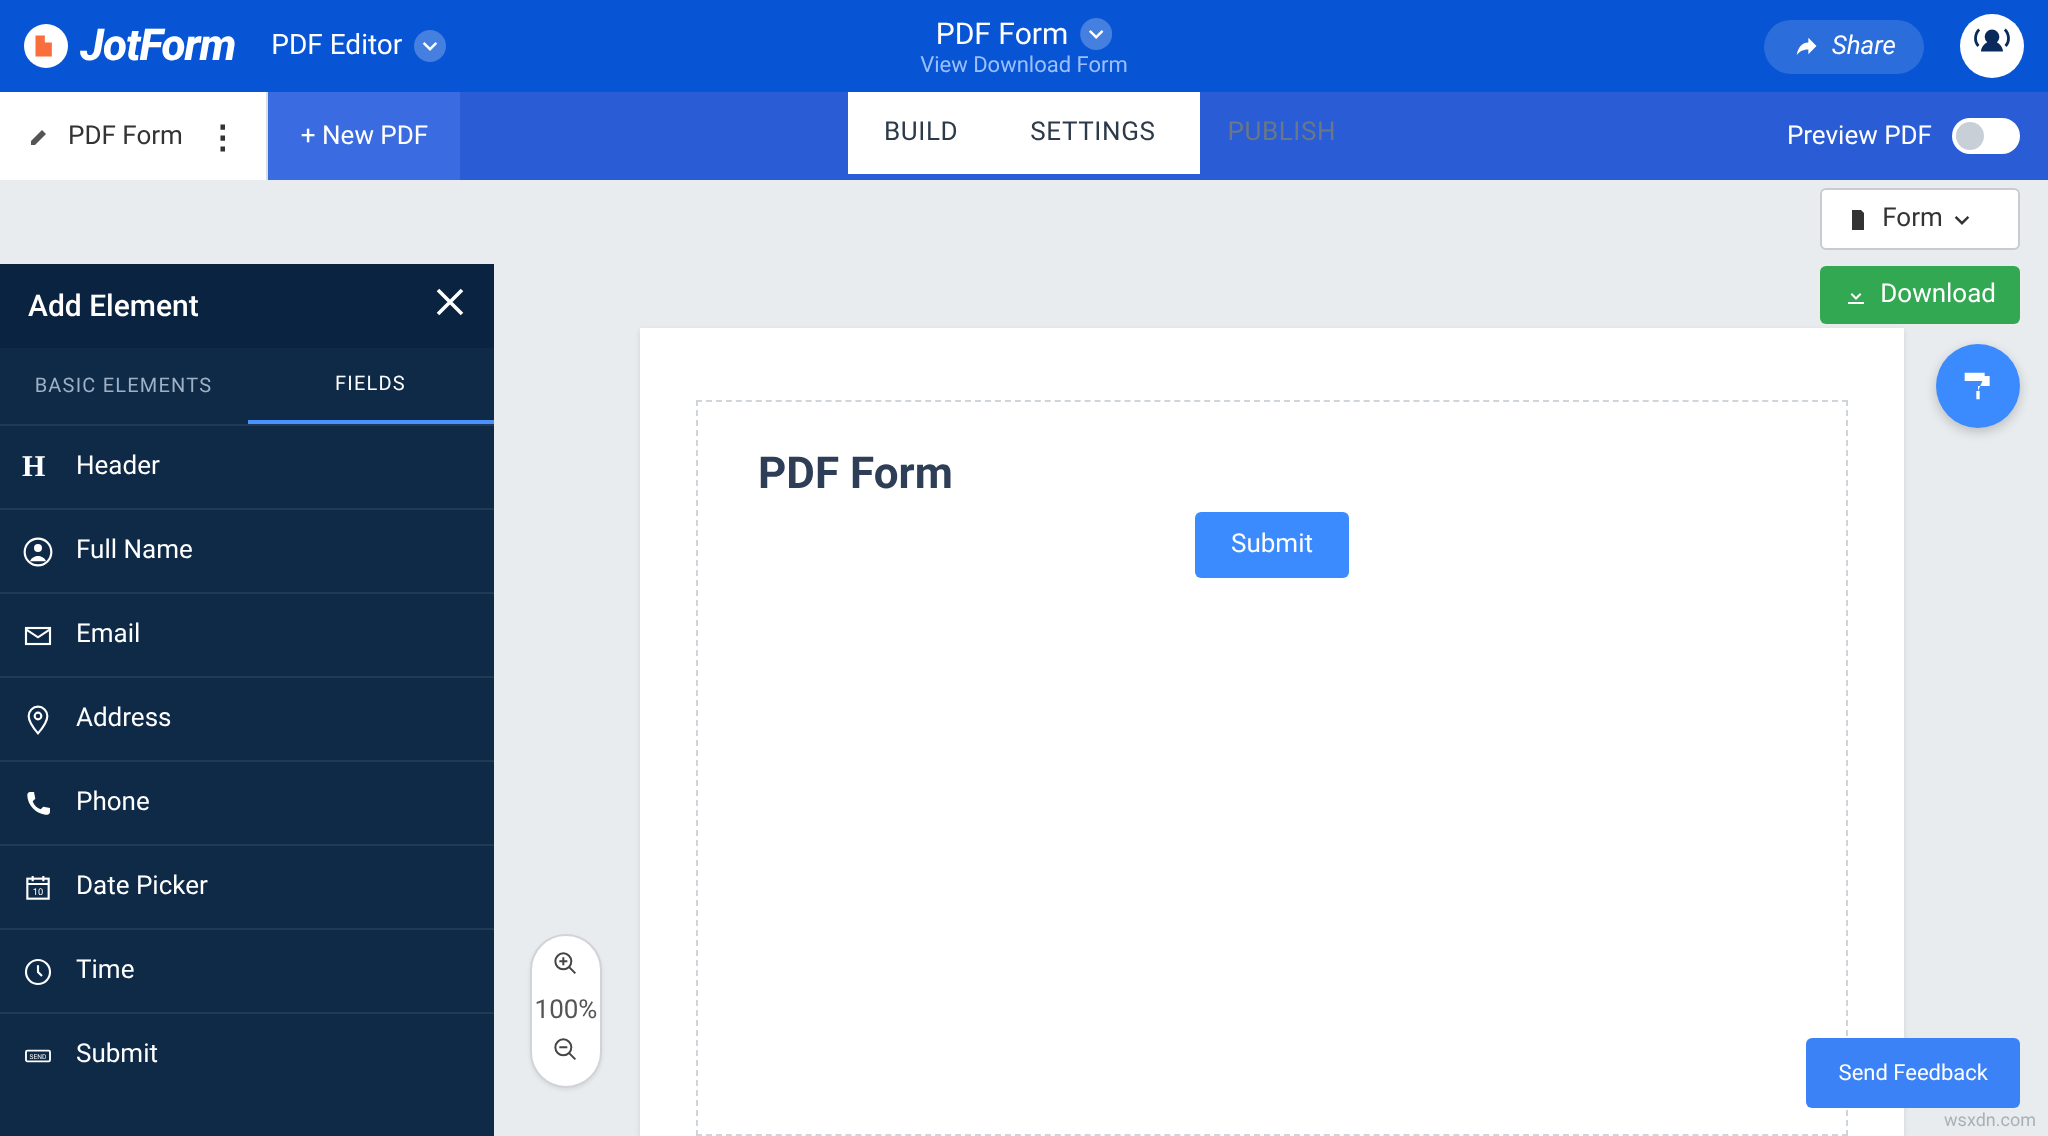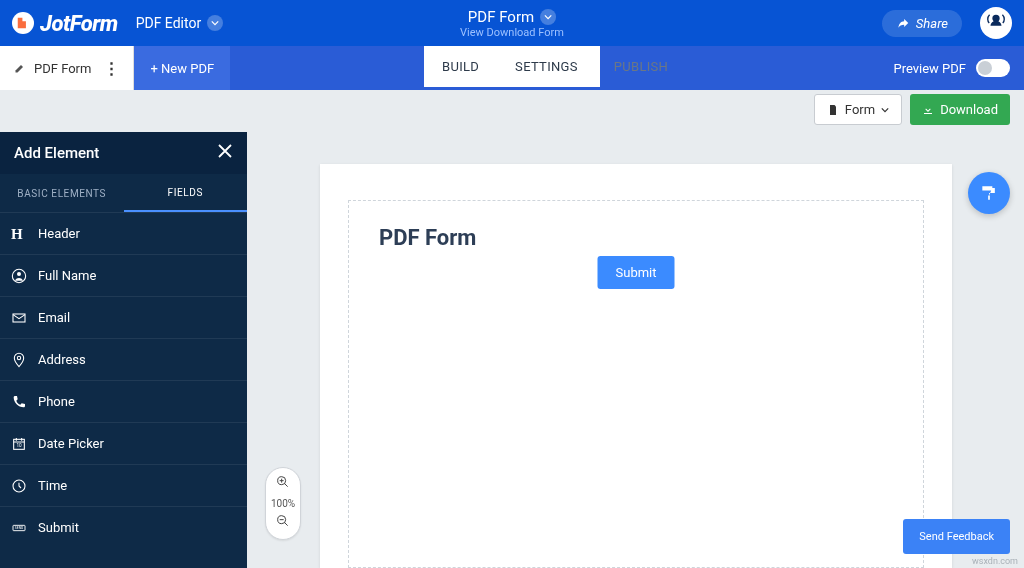--- a/index.html
+++ b/index.html
@@ -28,21 +28,21 @@
 .newpdf { color: #fff; padding: 0 16px; height: 100%; display: flex; align-items: center; background: #3a6be0; font-size: 13px; cursor: pointer; }
 .center-tabs { position: absolute; left: 50%; transform: translateX(-50%); top: 0; background: #fff; display: flex; flex-direction: row; align-items: center; width: 176px; }
 .center-tabs-row { display: flex; }
 .center-tab { padding: 13px 18px; font-size: 13px; color: #2d3a4a; cursor: pointer; letter-spacing: 0.3px; }
 .center-tab.dim { color: #6b7785; }
 .preview-area { margin-left: auto; display: flex; align-items: center; gap: 10px; color: #fff; font-size: 13px; padding-right: 14px; }
 .toggle { width: 34px; height: 18px; background: #fff; border-radius: 9px; position: relative; cursor: pointer; }
 .toggle::after { content: ""; position: absolute; left: 2px; top: 2px; width: 14px; height: 14px; background: #c9cfd6; border-radius: 50%; }
 
 
-.action-row { position: absolute; top: 94px; right: 14px; display: flex; gap: 8px; z-index: 3; }
+.action-row { position: absolute; top: 94px; right: 14px; display: flex; gap: 8px; z-index: 3; flex-direction: column; }
 .btn { font-size: 13px; padding: 7px 12px; border-radius: 3px; display: flex; align-items: center; gap: 6px; cursor: pointer; }
 .btn-form { background: #fff; border: 1px solid #c8ccd1; color: #333; }
 .btn-download { background: #33a852; color: #fff; }
 
 
 .left-panel { position: absolute; top: 132px; left: 0; width: 247px; bottom: 0; background: #0e2a47; color: #fff; z-index: 5; }
 .panel-header { background: #0a2340; height: 42px; display: flex; align-items: center; justify-content: space-between; padding: 0 14px; font-size: 15px; font-weight: 500; }
 .close-x { cursor: pointer; }
 .panel-tabs { display: flex; height: 38px; }
 .panel-tab { flex: 1; display: flex; align-items: center; justify-content: center; font-size: 10px; letter-spacing: 0.6px; color: #9fb0c5; cursor: pointer; }
@@ -57,21 +57,21 @@
 
 .canvas-wrap { position: absolute; top: 90px; left: 0; right: 0; bottom: 0; background: #e8ecef; }
 .page { position: absolute; top: 74px; left: 320px; width: 632px; height: 404px; background: #fff; box-shadow: 0 1px 3px rgba(0,0,0,0.1); }
 .page-inner { position: absolute; top: 36px; left: 28px; right: 28px; bottom: 0; border: 1px dashed #cfd5db; padding: 24px 30px; }
 .page-title { font-size: 22px; font-weight: 700; color: #2d3e56; }
 .submit-btn { position: absolute; top: 55px; left: 50%; transform: translateX(-50%); background: #3b8bff; color: #fff; padding: 9px 18px; border-radius: 3px; font-size: 13px; cursor: pointer; }
 
 
 .zoom { position: absolute; top: 467px; left: 265px; background: #fff; border: 1px solid #d0d4d9; border-radius: 18px; width: 36px; display: flex; flex-direction: column; align-items: center; padding: 6px 0; gap: 4px; z-index: 6; box-shadow: 0 1px 2px rgba(0,0,0,0.08); }
 .zoom-btn { cursor: pointer; }
-.zoom-pct { font-size: 10px; color: #555; }
+.zoom-pct { font-size: 13px; color: #555; }
 
 
 .feedback { position: absolute; right: 14px; bottom: 14px; background: #3b82f6; color: #fff; padding: 11px 16px; border-radius: 3px; font-size: 11px; cursor: pointer; z-index: 7; }
 
 
 .fab { position: absolute; right: 14px; top: 172px; width: 42px; height: 42px; border-radius: 50%; background: #3b8bff; display: flex; align-items: center; justify-content: center; cursor: pointer; z-index: 7; box-shadow: 0 2px 6px rgba(0,0,0,0.2); }
 .fab svg { width: 20px; height: 20px; fill: #fff; }
 
 .watermark { position: absolute; right: 6px; bottom: 2px; font-size: 9px; color: #a9b1b8; z-index: 2; }
 </style>

